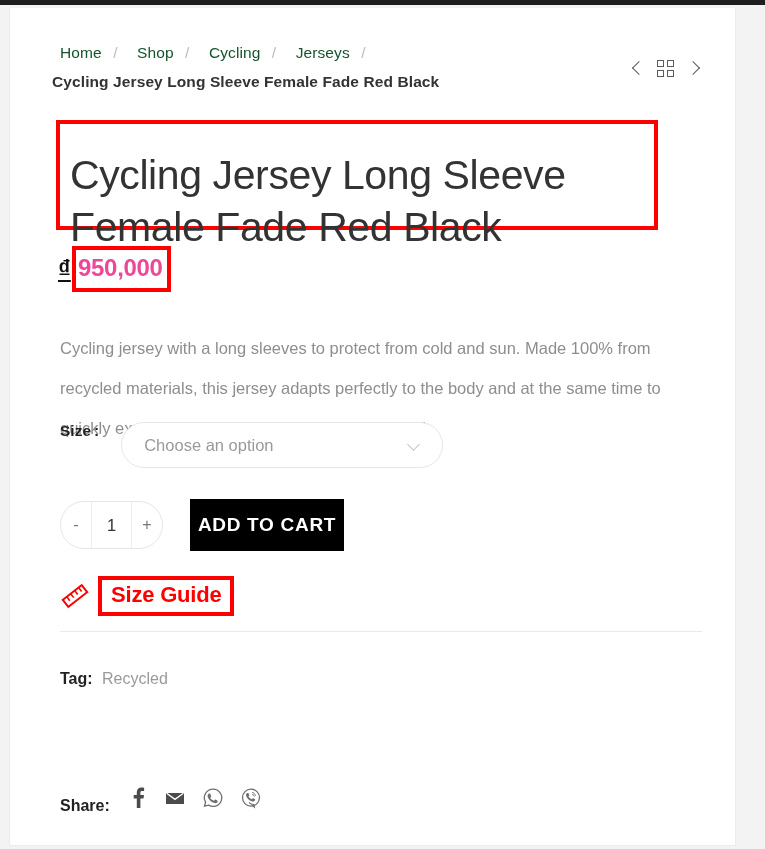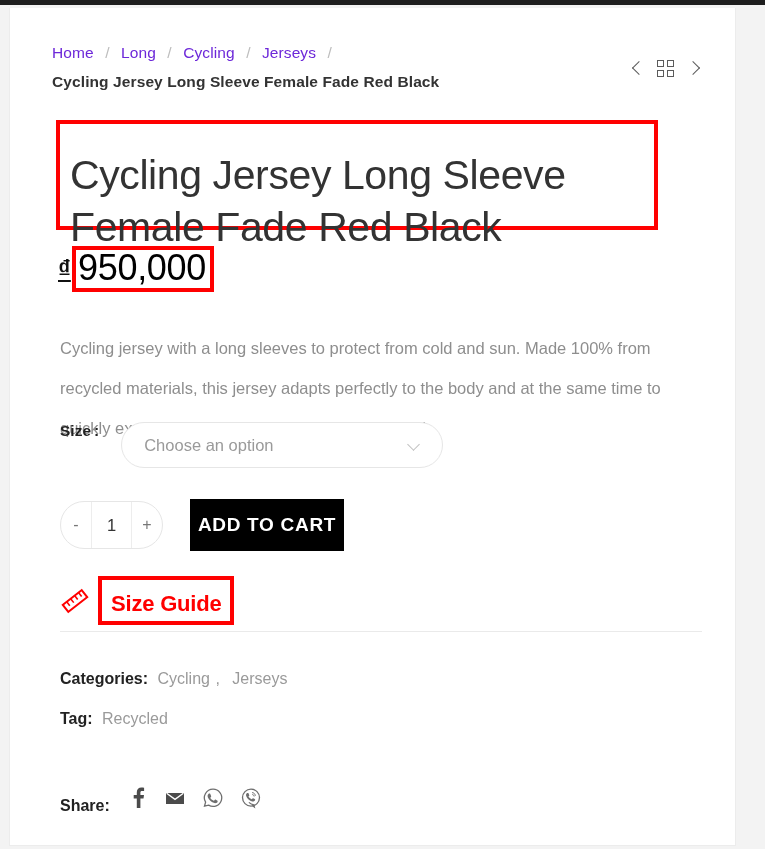--- a/index.html
+++ b/index.html
@@ -28,21 +28,21 @@
     border-top: none;
   }
   .content { position: absolute; top: 0; left: 0; width: 727px; }
 
   
   .crumbs {
     position: absolute; left: 42px; top: 36px;
     font-size: 15.5px; color: #9a9a9a; letter-spacing: .1px;
     white-space: nowrap;
   }
-  .crumbs a { color: #6d28d9; text-decoration: none; }
+  .crumbs a { color: #14532d; text-decoration: none; margin-left: 8px; }
   .crumb-sep { margin: 0 7px; color: #bdbdbd; }
   .crumb-current {
     position: absolute; left: 42px; top: 65px;
     font-size: 15.5px; font-weight: bold; color: #333333;
     white-space: nowrap; letter-spacing: .1px;
   }
 
   
   .navicons {
     position: absolute; right: 38px; top: 52px;
@@ -83,21 +83,21 @@
     position: absolute; left: 0; top: 9px;
     font-size: 25px; font-weight: bold; color: #111111;
     text-decoration: underline; line-height: 1;
   }
   .price-box {
     position: absolute; left: 14px; top: -2px;
     border: 4px solid #ff0000; background: #ffffff;
     padding: 1px 4px 3px 2px;
   }
   .price-amount {
-    font-size: 36px; font-weight: normal; color: #000000;
+    font-size: 24px; font-weight: bold; color: #ec4899;
     letter-spacing: -0.3px; line-height: 34px;
   }
 
   
   .desc {
     position: absolute; left: 50px; top: 303px;
     width: 640px;
     font-size: 16.5px; line-height: 40px; color: #8e8e8e;
   }
 
@@ -148,21 +148,21 @@
     cursor: pointer; border: none;
     font-family: "Liberation Sans", sans-serif;
   }
 
   
   .sizeguide { position: absolute; left: 50px; top: 568px; display: flex; align-items: center; }
   .ruler-ic { width: 30px; height: 30px; }
   .sg-box {
     margin-left: 8px;
     border: 4px solid #ff0000; background: #ffffff;
-    padding: 10px 9px 3px 9px;
+    padding: 1px 9px 3px 9px;
   }
   .sg-text {
     font-size: 22px; font-weight: bold; color: #ff0000;
     letter-spacing: -.2px; line-height: 28px; cursor: pointer;
   }
 
   
   .divider {
     position: absolute; left: 50px; top: 623px;
     width: 642px; height: 1px; background: #eaeaea;
@@ -187,21 +187,21 @@
 
 <div class="topbar"></div>
 
 <div class="page">
   <div class="card">
     <div class="content">
 
       <div class="crumbs">
         <a href="#">Home</a>
         <span class="crumb-sep">/</span>
-        <a href="#">Long</a>
+        <a href="#">Shop</a>
         <span class="crumb-sep">/</span>
         <a href="#">Cycling</a>
         <span class="crumb-sep">/</span>
         <a href="#">Jerseys</a>
         <span class="crumb-sep">/</span>
       </div>
       <div class="crumb-current">Cycling Jersey Long Sleeve Female Fade Red Black</div>
 
       <div class="navicons">
         <div class="chev prev"></div>
@@ -259,28 +259,20 @@
         </span>
         <span class="sg-box">
           <span class="sg-text">Size Guide</span>
         </span>
       </div>
 
       <div class="divider"></div>
 
       <div class="meta">
         <div class="meta-line">
-          <span class="meta-key">Categories:</span>
-          <span class="meta-val">
-            <a href="#">Cycling</a>
-          </span><span class="cat-sep">,</span><span class="meta-val">
-            <a href="#">Jerseys</a>
-          </span>
-        </div>
-        <div class="meta-line">
           <span class="meta-key">Tag:</span>
           <span class="meta-val">
             <a href="#">Recycled</a>
           </span>
         </div>
       </div>
 
       <div class="share">
         <span class="share-key">Share:</span>
         <div class="share-icons">

